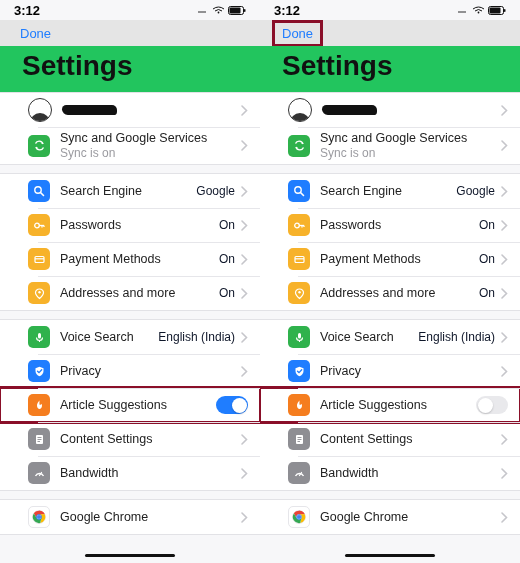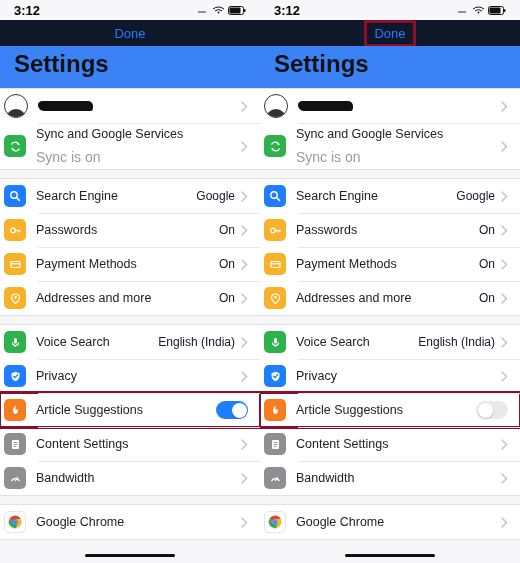--- a/index.html
+++ b/index.html
@@ -26,51 +26,51 @@
     justify-content: space-between;
     padding: 0 14px;
     font-size: 13px;
     font-weight: 600;
     background: #f7f7f9;
   }
   .status-right { display: flex; align-items: center; gap: 3px; }
   .topbar {
     height: 26px;
     display: flex;
-    justify-content: center;
+    justify-content: flex-start;
     align-items: center;
-    padding: 0 20px;
-    background: #0f172a;
+    padding: 0 14px;
+    background: #e5e5e5;
   }
   .done-btn {
     color: #1f7dff;
     font-size: 13px;
     font-weight: 500;
     padding: 2px 6px;
     background: none;
     border: none;
   }
   .title {
-    font-size: 24px;
+    font-size: 28px;
     font-weight: 700;
-    padding: 4px 14px 10px;
-    background: #3b82f6;
+    padding: 4px 22px 10px;
+    background: #22c55e;
     color: #111;
   }
   .group {
     background: #fff;
     border-top: 0.5px solid #e2e2e6;
     border-bottom: 0.5px solid #e2e2e6;
     margin-bottom: 8px;
   }
   .row {
     display: flex;
     align-items: center;
     min-height: 34px;
-    padding: 4px 12px 4px 4px;
+    padding: 4px 12px 4px 28px;
     position: relative;
   }
   .row + .row::before {
     content: "";
     position: absolute;
     left: 38px; right: 0; top: 0;
     height: 0.5px;
     background: #e6e6ea;
   }
   .icon-block {
@@ -81,23 +81,23 @@
     display: flex;
     align-items: center;
     justify-content: center;
   }
   .row-label {
     font-size: 12.5px;
     color: #222;
     flex: 0 1 auto;
   }
   .row-subtitle {
-    font-size: 14px;
+    font-size: 12px;
     color: #9b9ba0;
-    margin-top: 8px;
+    margin-top: 1px;
   }
   .row-col {
     display: flex;
     flex-direction: column;
     flex: 1 1 auto;
     min-width: 0;
   }
   .row-value {
     font-size: 12px;
     color: #0f172a;

